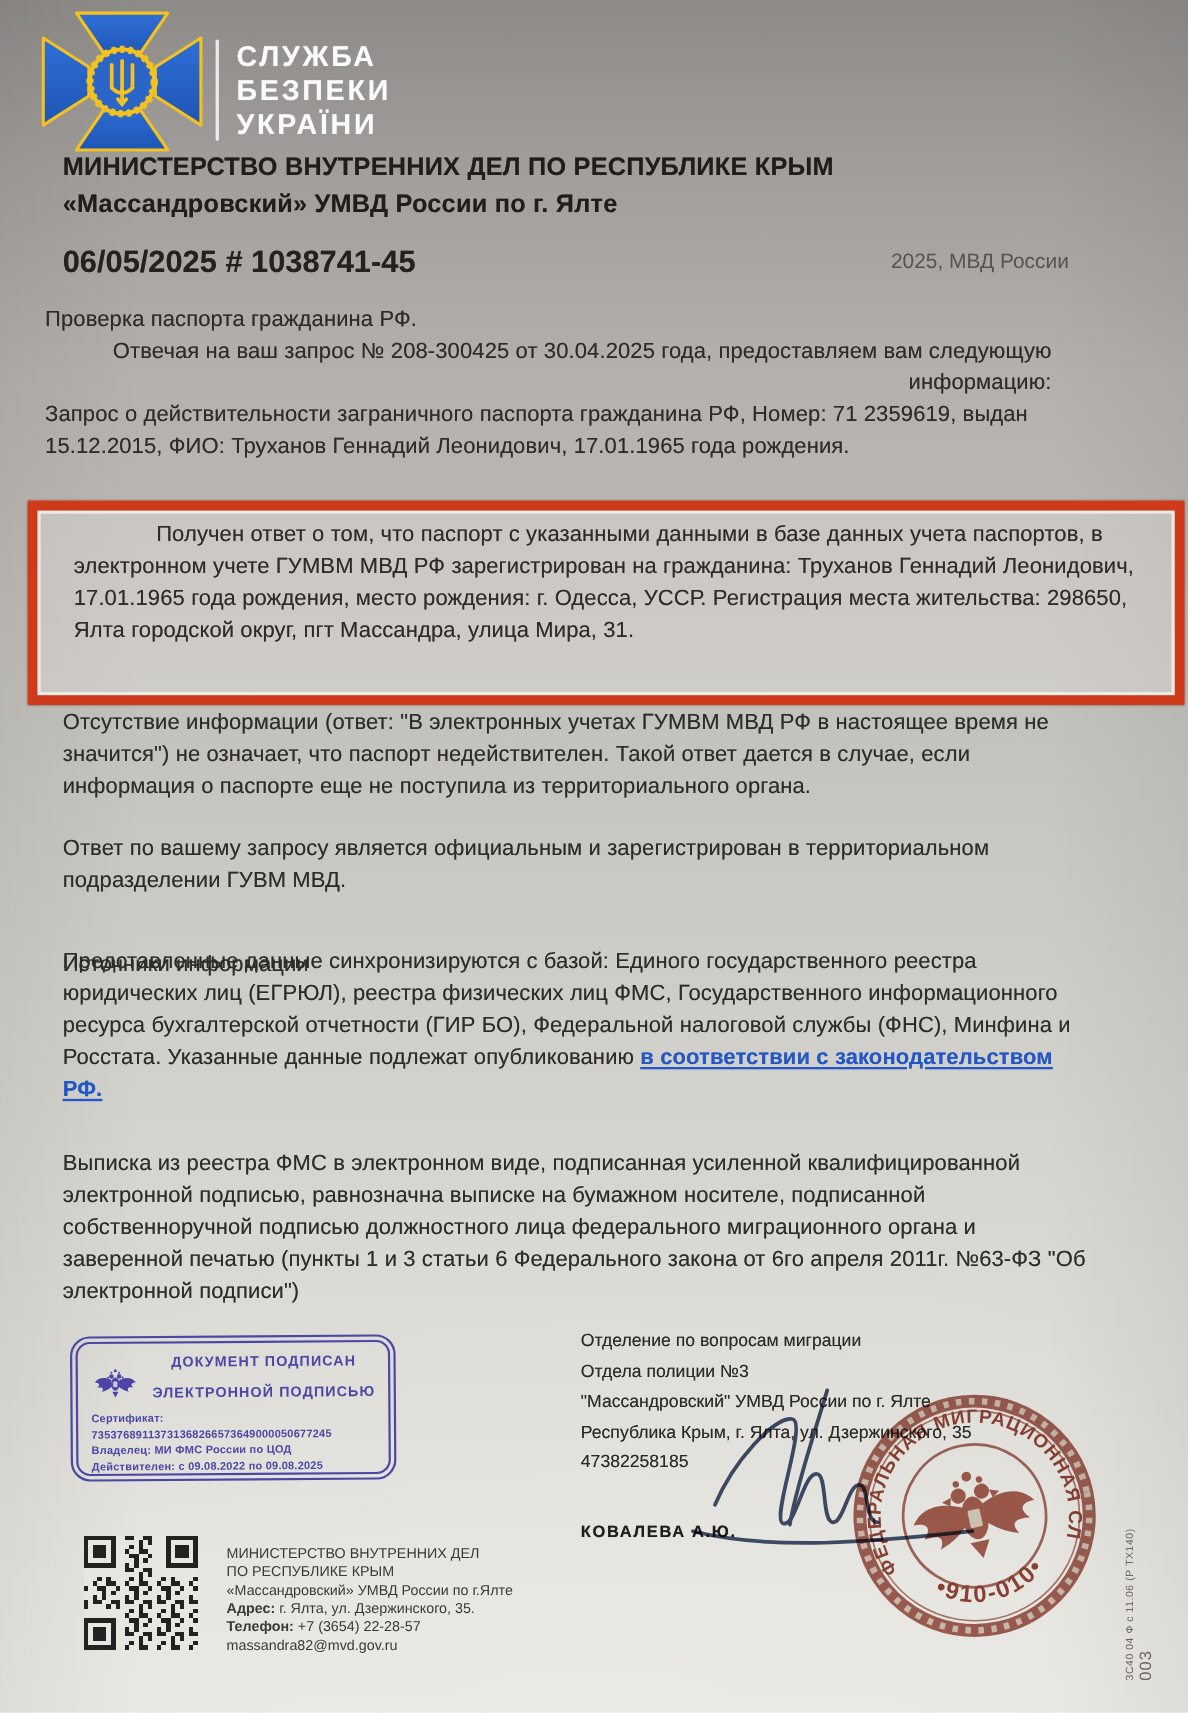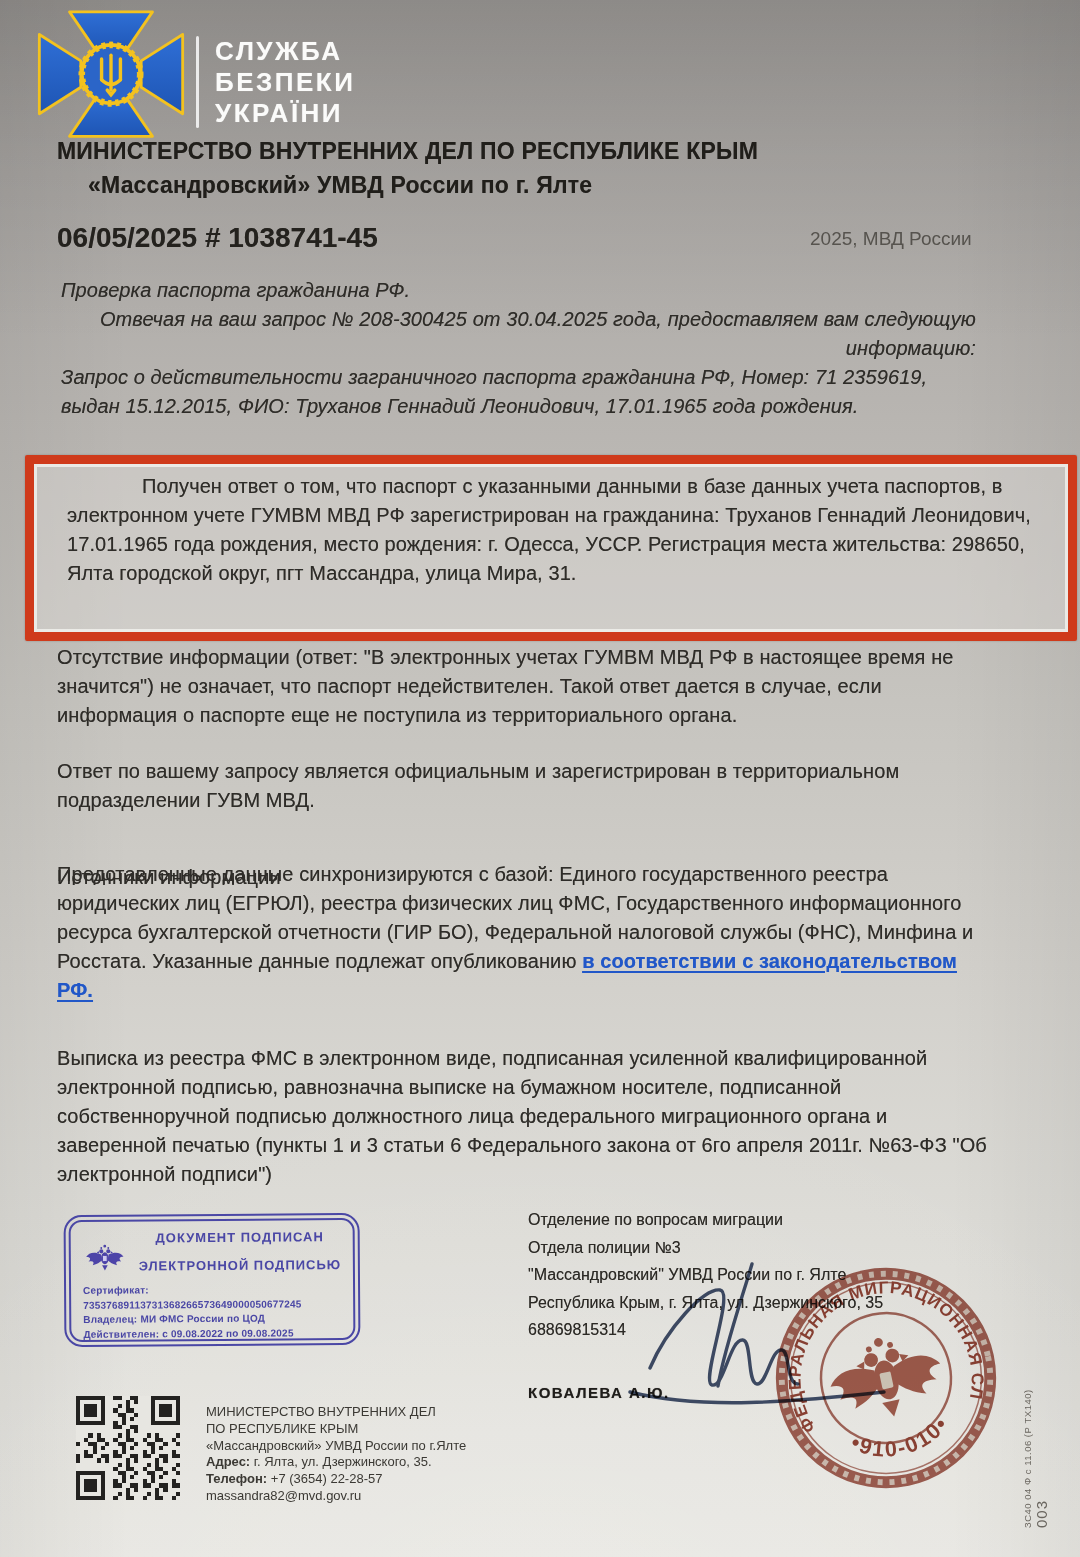--- a/index.html
+++ b/index.html
@@ -84,25 +84,25 @@
   </svg>
 </div>
 <div class="abs logo-sep"></div>
 <div class="abs logo-text" style="left:215px;top:36px;">
   <div>СЛУЖБА</div>
   <div>БЕЗПЕКИ</div>
   <div>УКРАЇНИ</div>
 </div>
 
 <div class="abs h-title" style="left:57px;top:138px;">МИНИСТЕРСТВО ВНУТРЕННИХ ДЕЛ ПО РЕСПУБЛИКЕ КРЫМ</div>
-<div class="abs h-title" style="left:57px;top:172px;margin-left:31px;">«Массандровский» УМВД России по г. Ялте</div>
+<div class="abs h-title" style="left:57px;top:172px;">«Массандровский» УМВД России по г. Ялте</div>
 <div class="abs ref-line" style="left:57px;top:222px;">06/05/2025 # 1038741-45</div>
 <div class="abs meta-right" style="left:810px;top:228px;">2025, МВД России</div>
 
-<div class="abs doc-text intro" style="left:61px;top:276px;font-style:italic;">
+<div class="abs doc-text intro" style="left:41px;top:276px;">
   <p style="margin:0;">Проверка паспорта гражданина РФ.</p>
   <p style="margin:0;text-align:right;">Отвечая на ваш запрос № 208-300425 от 30.04.2025 года, предоставляем вам следующую информацию:</p>
   <p style="margin:0;">Запрос о действительности заграничного паспорта гражданина РФ, Номер: 71 2359619, выдан 15.12.2015, ФИО: Труханов Геннадий Леонидович, 17.01.1965 года рождения.</p>
 </div>
 
 <div class="abs redbox doc-text">
   <p>Получен ответ о том, что паспорт с указанными данными в базе данных учета паспортов, в электронном учете ГУМВМ МВД РФ зарегистрирован на гражданина: Труханов Геннадий Леонидович, 17.01.1965 года рождения, место рождения: г. Одесса, УССР. Регистрация места жительства:  298650, Ялта городской округ, пгт Массандра, улица Мира, 31.</p>
 </div>
 
 <div class="abs doc-text para" style="left:57px;top:643px;">Отсутствие информации (ответ: "В электронных учетах ГУМВМ МВД РФ в настоящее время не значится") не означает, что паспорт недействителен. Такой ответ дается в случае, если информация о паспорте еще не поступила из территориального органа.</div>
@@ -141,21 +141,21 @@
       <div><span>Действителен:</span><span> с 09.08.2022 по 09.08.2025</span></div>
     </div>
   </div>
 </div>
 
 <div class="abs dept">
   <div>Отделение по вопросам миграции</div>
   <div>Отдела полиции №3</div>
   <div>"Массандровский" УМВД России по г. Ялте</div>
   <div>Республика Крым, г. Ялта, ул. Дзержинского, 35</div>
-  <div>68869815314</div>
+  <div>47382258185</div>
 </div>
 <div class="abs signer">КОВАЛЕВА А.Ю.</div>
 
 <div class="abs sig-wrap">
   <svg width="320" height="170" viewBox="0 0 320 170">
     <g fill="none" stroke="#2a3a5c" stroke-width="3.4" stroke-linecap="round" opacity=".88">
       <path d="M58,118 C 75,78 112,38 128,40 C 143,42 108,132 120,135 C 132,138 138,88 151,90 C 160,91 155,133 165,134 C 175,135 179,98 190,100 C 198,101 194,134 206,134"></path>
       <path d="M160,14 C 150,48 132,100 126,136"></path>
       <path d="M38,142 C 110,160 200,152 292,142"></path>
     </g>

